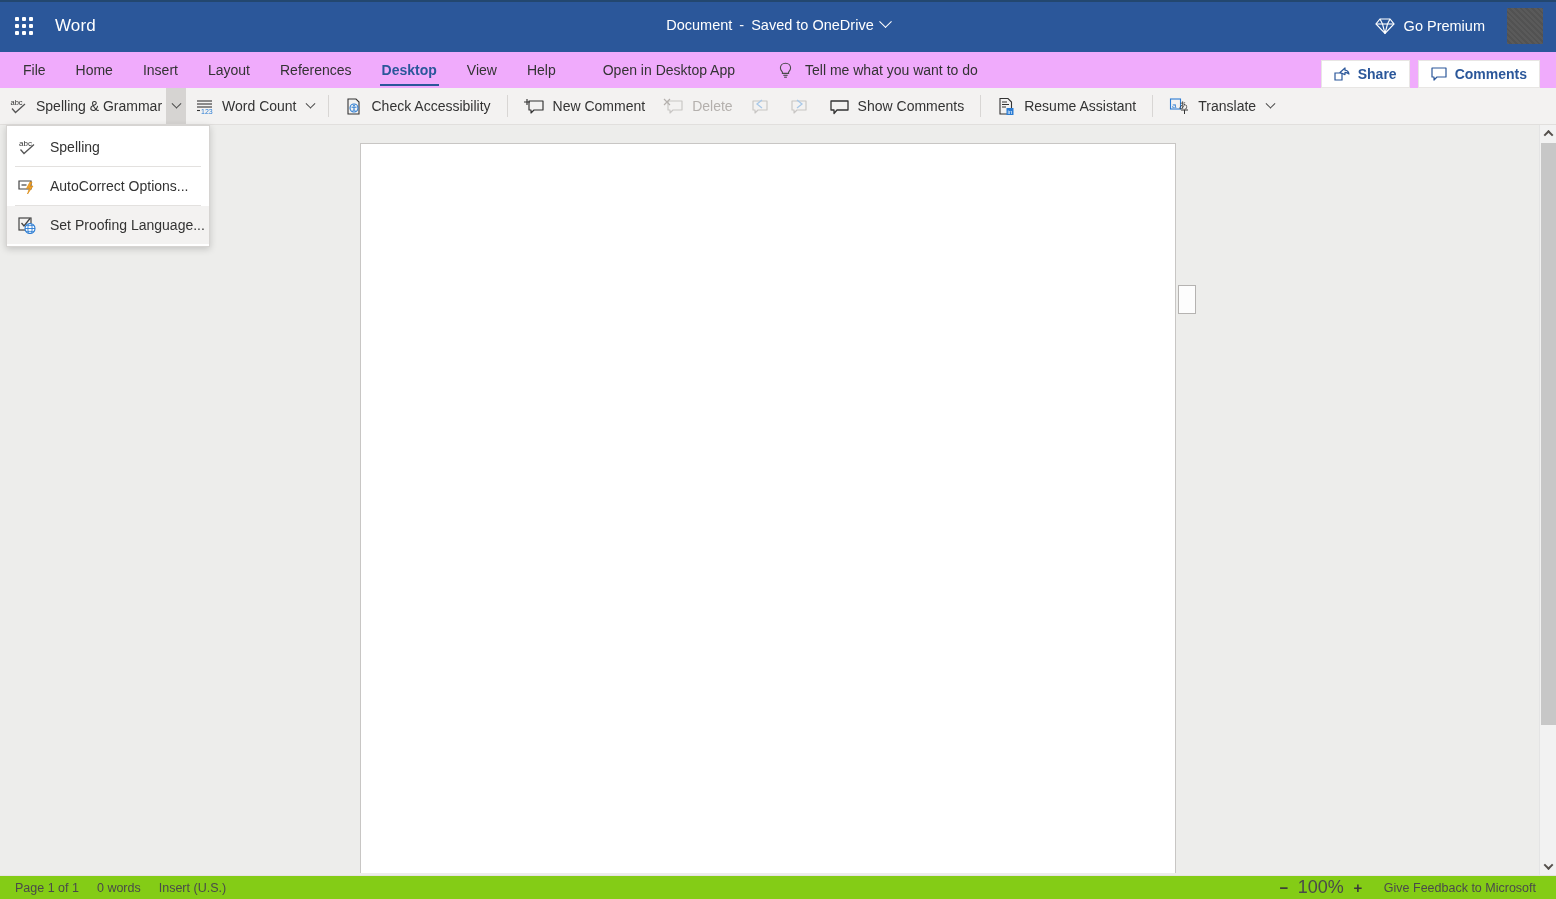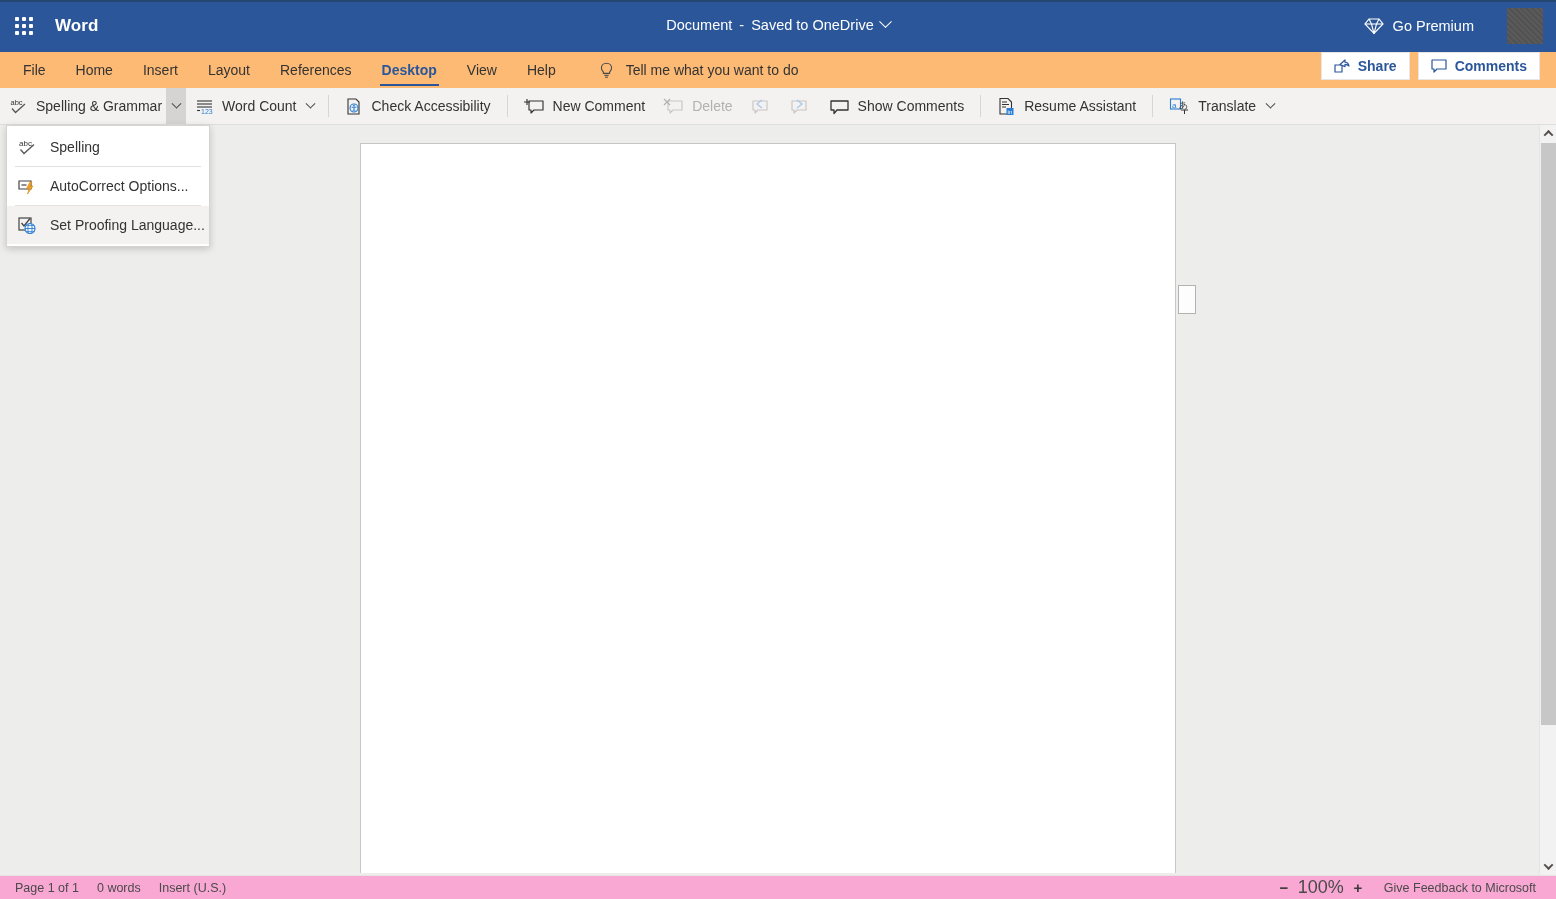--- a/index.html
+++ b/index.html
@@ -26,63 +26,63 @@
     cursor: pointer;
   }
   .waffle-grid {
     display: grid;
     grid-template-columns: repeat(3, 4px);
     grid-template-rows: repeat(3, 4px);
     gap: 3px;
   }
   .waffle-grid i { display:block; width:4px; height:4px; background:#ffffff; border-radius:1px; }
   #app-name {
-    font-size: 17px; font-weight: bold; color: #fff;
+    font-size: 17px; font-weight: normal; color: #fff;
     margin-left: 7px; letter-spacing: .1px;
     cursor: pointer;
   }
   #doc-title-wrap {
     position: absolute; left: 0; right: 0; top: 0; height: 49px;
     display: flex; align-items: center; justify-content: center;
     pointer-events: none;
   }
   #doc-title {
     font-size: 14.5px; color: #ffffff; pointer-events: auto; cursor: pointer;
     display: flex; align-items: center; gap: 7px; white-space: nowrap;
   }
   #doc-title .sep { opacity: .95; }
   .chev-white {
     display:inline-block; width: 9px; height: 9px;
     border-right: 1.4px solid #ffffff; border-bottom: 1.4px solid #ffffff;
     transform: rotate(45deg) translate(-2px,-2px);
   }
   #title-right {
     position: absolute; right: 0; top: 0; height: 52px;
-    display: flex; align-items: center; gap: 11px;
+    display: flex; align-items: center; gap: 0;
   }
   #go-premium {
     display: flex; align-items: center; gap: 9px;
     font-size: 14.5px; color: #fff; cursor: pointer;
     padding: 0 12px; height: 40px;
   }
   #avatar {
     width: 36px; height: 36px; margin: 0 13px 0 10px;
     background:
       repeating-linear-gradient(45deg, #9b9b9b 0 2px, #8d8d8d 2px 4px),
       #949494;
     background-blend-mode: multiply;
     border-radius: 1px;
     cursor: pointer;
   }
 
   
   #tabbar {
     position: absolute; top: 52px; left: 0;
     width: 1556px; height: 36px;
-    background: #fdba74;
+    background: #f0abfc;
     display: flex; align-items: stretch;
   }
   .tab {
     position: relative;
     display: flex; align-items: center;
     padding: 0 15px;
     font-size: 14px; color: #333333;
     cursor: pointer; white-space: nowrap;
   }
   .tab.first { margin-left: 8px; }
@@ -93,21 +93,21 @@
     height: 2.5px; background: #2b579a;
   }
   #desktop-app { padding-left: 32px; }
   #tellme {
     display: flex; align-items: center; gap: 12px;
     padding: 0 14px 0 28px;
     font-size: 14px; color: #333;
     cursor: pointer; white-space: nowrap;
   }
   #tabbar-right {
-    margin-left: auto; display: flex; align-items: flex-start; gap: 8px;
+    margin-left: auto; display: flex; align-items: flex-end; gap: 8px;
     padding-right: 16px;
   }
   .tb-btn {
     display: flex; align-items: center; gap: 8px;
     height: 28px; padding: 0 12px;
     font-size: 14px; color: #2b579a; font-weight: bold;
     background: #ffffff; border: 1px solid #e8e6e4;
     cursor: pointer; white-space: nowrap;
   }
 
@@ -208,21 +208,21 @@
     position: absolute; left: 1px; top: 18px;
     width: 15px; height: 582px;
     background: #c7c7c7;
     cursor: pointer;
   }
 
   
   #statusbar {
     position: absolute; bottom: 0; left: 0;
     width: 1556px; height: 24px;
-    background: #f9a8d4;
+    background: #84cc16;
     border-top: 1px solid #e6e4e2;
     display: flex; align-items: center;
     font-size: 12.5px; color: #4a4a4a;
   }
   .sb-item { padding: 0 9px; cursor: pointer; white-space: nowrap; }
   .sb-item.first { margin-left: 6px; }
   #status-right {
     margin-left: auto; display: flex; align-items: center;
     padding-right: 10px; gap: 2px;
   }
@@ -300,20 +300,23 @@
   <div class="tab active">
       <span>Desktop</span>
     </div>
   <div class="tab">
       <span>View</span>
     </div>
   <div class="tab">
       <span>Help</span>
     </div>
 
+  <div class="tab" id="desktop-app">
+    <span>Open in Desktop App</span>
+  </div>
 
   <div id="tellme">
     <span class="ico">
       <svg width="15" height="17" viewBox="0 0 15 17">
         <path d="M7.5 1.2 C4.4 1.2 2.4 3.4 2.4 6 c0 2 1.3 3.2 2 4.1 v1.3 h6.2 v-1.3 c0.7 -0.9 2 -2.1 2 -4.1 C12.6 3.4 10.6 1.2 7.5 1.2 z" fill="none" stroke="#4a4a4a" stroke-width="1.1"></path>
         <line x1="5.3" y1="13.3" x2="9.7" y2="13.3" stroke="#4a4a4a" stroke-width="1.1"></line>
         <line x1="6.1" y1="15.2" x2="8.9" y2="15.2" stroke="#4a4a4a" stroke-width="1.1"></line>
       </svg>
     </span>
     <span>Tell me what you want to do</span>

